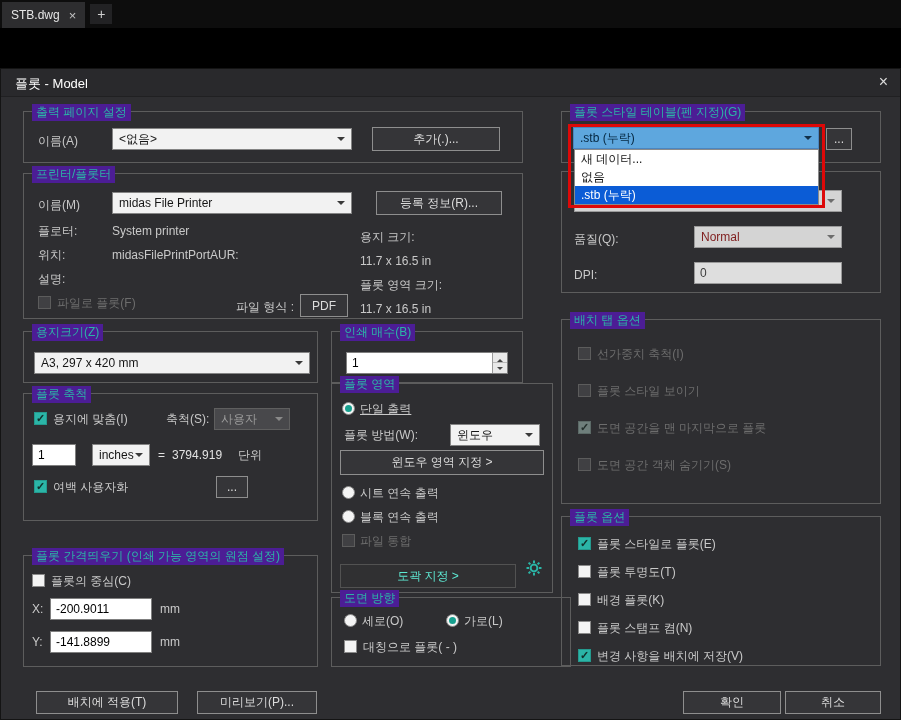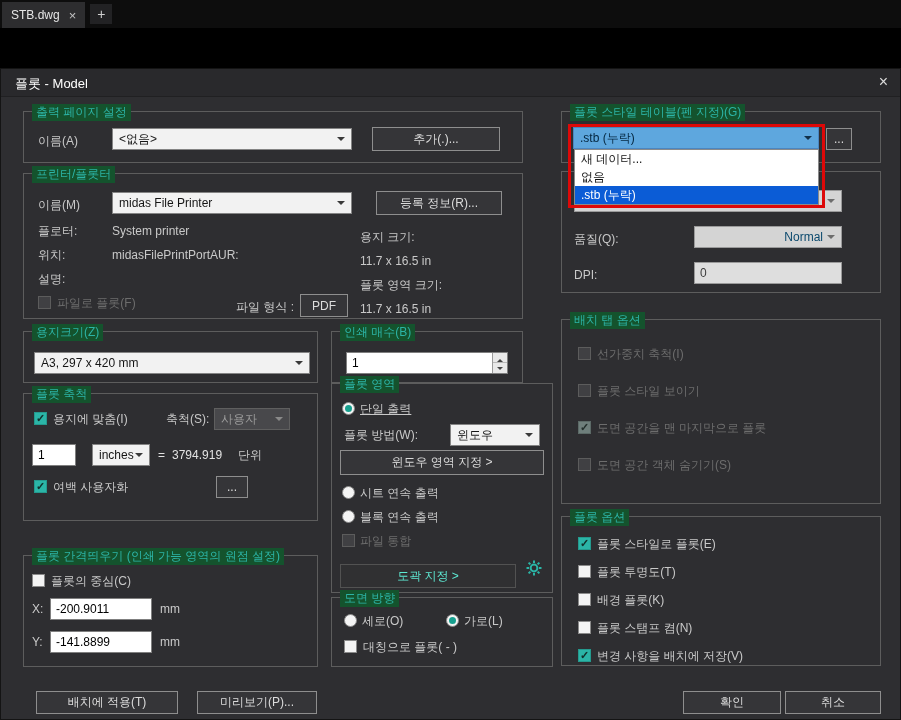--- a/index.html
+++ b/index.html
@@ -19,34 +19,34 @@
   
   .dialog { position:absolute; left:0; top:68px; width:901px; height:652px; background:#2e2e31;
     border:1px solid #141414; }
   .titlebar { position:absolute; left:0; top:0; width:100%; height:28px; background:#29292c;
     border-bottom:1px solid #202022; }
   .title { position:absolute; left:14px; top:6px; color:#ffffff; font-size:13px; }
   .dlg-close { position:absolute; right:12px; top:4px; color:#dcdcdc; font-size:16px; cursor:pointer; }
   .dlg-body { position:absolute; left:0; top:28px; width:901px; height:624px; }
 
   .group { position:absolute; border:1px solid #5d5d5d; }
-  .glabel { position:absolute; top:-8px; left:8px; background:#14532d; color:#2cb4a6;
+  .glabel { position:absolute; top:-8px; left:8px; background:#4c1d95; color:#2cb4a6;
     font-size:12px; padding:0 4px; white-space:nowrap; }
   .lbl { position:absolute; color:#c9c9c9; font-size:12px; white-space:nowrap; line-height:14px; }
   .lbl.dis { color:#6d6d6d; }
   .lbl.bright { color:#e2e2e2; }
 
   .combo { position:absolute; background:#f2f2f2; border:1px solid #848484; color:#151515;
     font-size:12px; display:flex; align-items:center; padding:0 18px 0 6px; overflow:hidden;
     white-space:nowrap; cursor:pointer; }
   .combo::after { content:''; position:absolute; right:6px; top:50%; margin-top:-2px;
     border:4px solid transparent; border-top-color:#3a3a3a; }
   .combo.dis-dark { background:#48484b; color:#9b9b9b; border-color:#5f5f5f; cursor:default; }
   .combo.dis-dark::after { border-top-color:#8a8a8a; }
-  .combo.dis-light { background:#d4d4d4; color:#0c4a6e; border-color:#9a9a9a; cursor:default;justify-content:flex-end; }
+  .combo.dis-light { background:#d4d4d4; color:#7f1d1d; border-color:#9a9a9a; cursor:default; }
   .combo.dis-light::after { border-top-color:#6d6d6d; }
 
   .input { position:absolute; background:#ffffff; border:1px solid #7f7f7f; color:#000;
     font-size:12px; display:flex; align-items:center; padding:0 5px; }
   .input.dis { background:#dedede; color:#3c3c3c; border-color:#9a9a9a; }
 
   .btn { position:absolute; background:#353538; border:1px solid #8e8e8e; color:#dcdcdc;
     font-size:12px; display:flex; align-items:center; justify-content:center; cursor:pointer;
     white-space:nowrap; }
   .btn.dis { background:#303032; border-color:#525252; color:#5eead4; cursor:default;margin-top:8px; }
@@ -218,21 +218,21 @@
                 <line x1="13" y1="8" x2="15.5" y2="8"></line>
               <line x1="2.6" y1="2.6" x2="4.4" y2="4.4"></line>
                 <line x1="11.6" y1="11.6" x2="13.4" y2="13.4"></line>
               <line x1="2.6" y1="13.4" x2="4.4" y2="11.6"></line>
                 <line x1="11.6" y1="4.4" x2="13.4" y2="2.6"></line>
             </g>
           </svg>
         </span>
       </div>
 
-      <div class="group" style="left:330px;top:500px;width:222px;height:70px;">
+      <div class="group" style="left:330px;top:500px;width:240px;height:70px;">
         <span class="glabel">도면 방향</span>
         <div class="radio" style="left:12px;top:16px;"></div>
         <span class="lbl" style="left:30px;top:16px;">세로(O)</span>
         <div class="radio sel" style="left:114px;top:16px;"></div>
         <span class="lbl" style="left:132px;top:16px;">가로(L)</span>
         <div class="cb" style="left:12px;top:42px;"></div>
         <span class="lbl" style="left:31px;top:42px;">대칭으로 플롯( - )</span>
       </div>
 
       <div class="group" style="left:560px;top:14px;width:320px;height:52px;">

